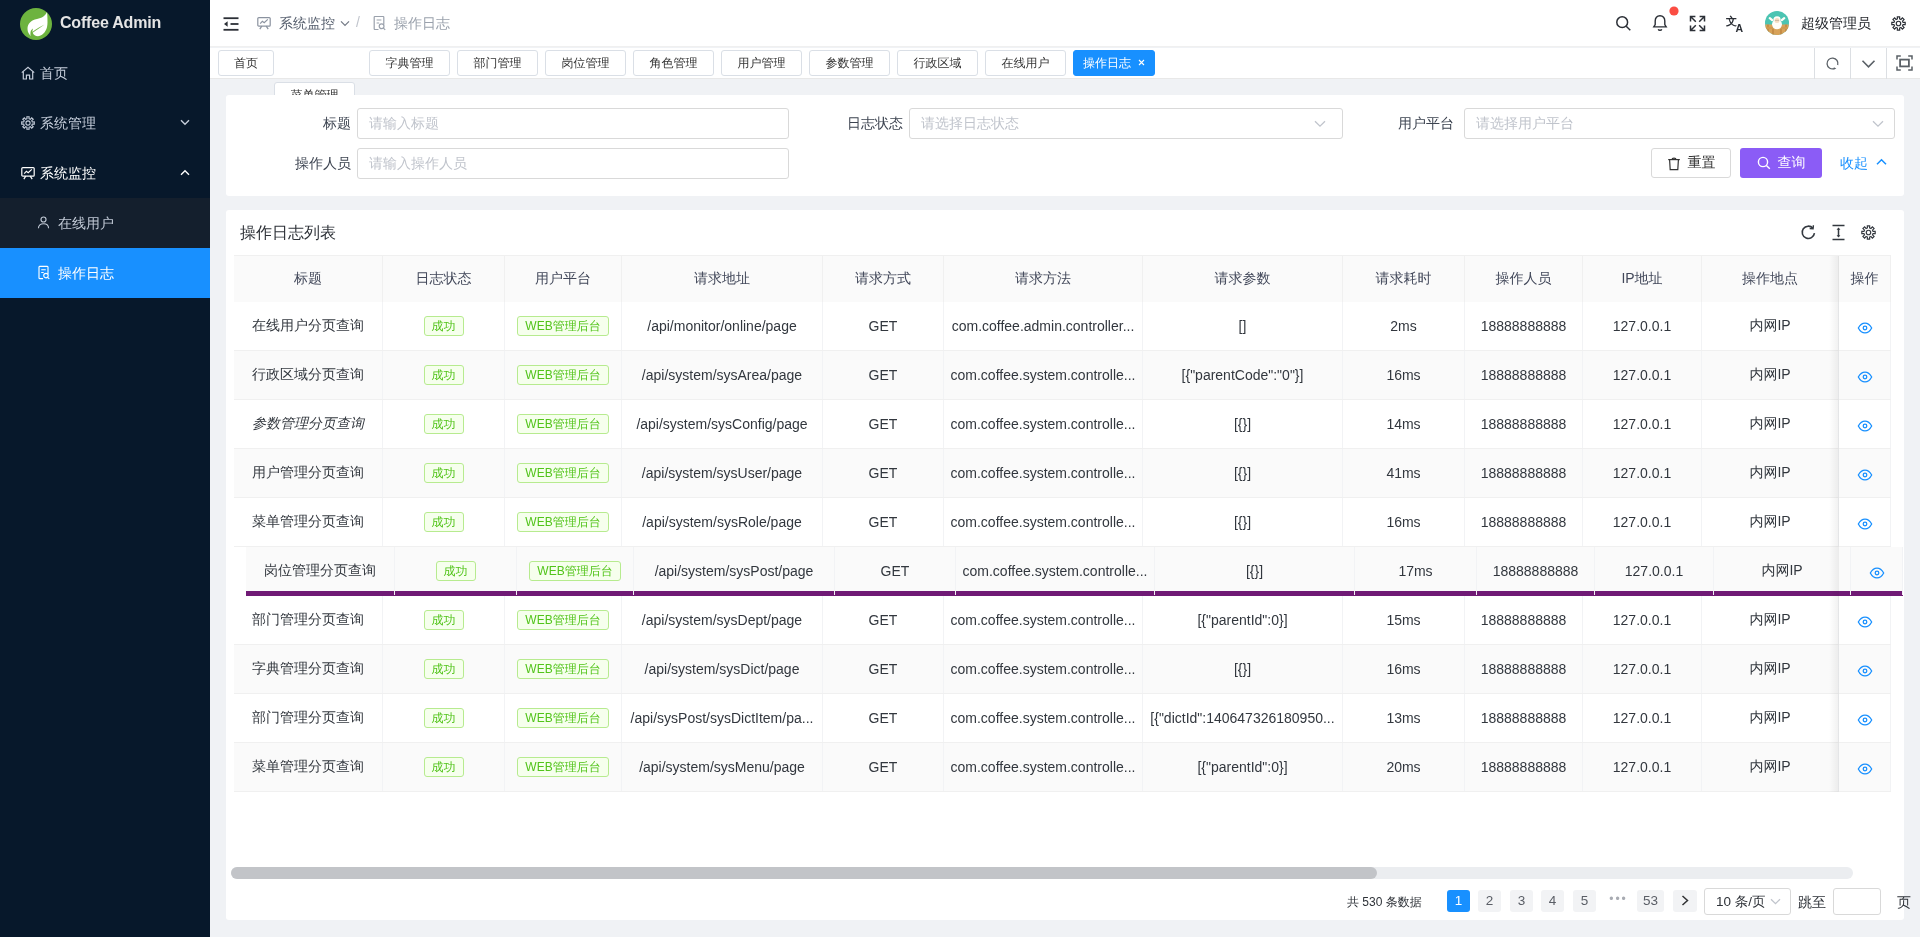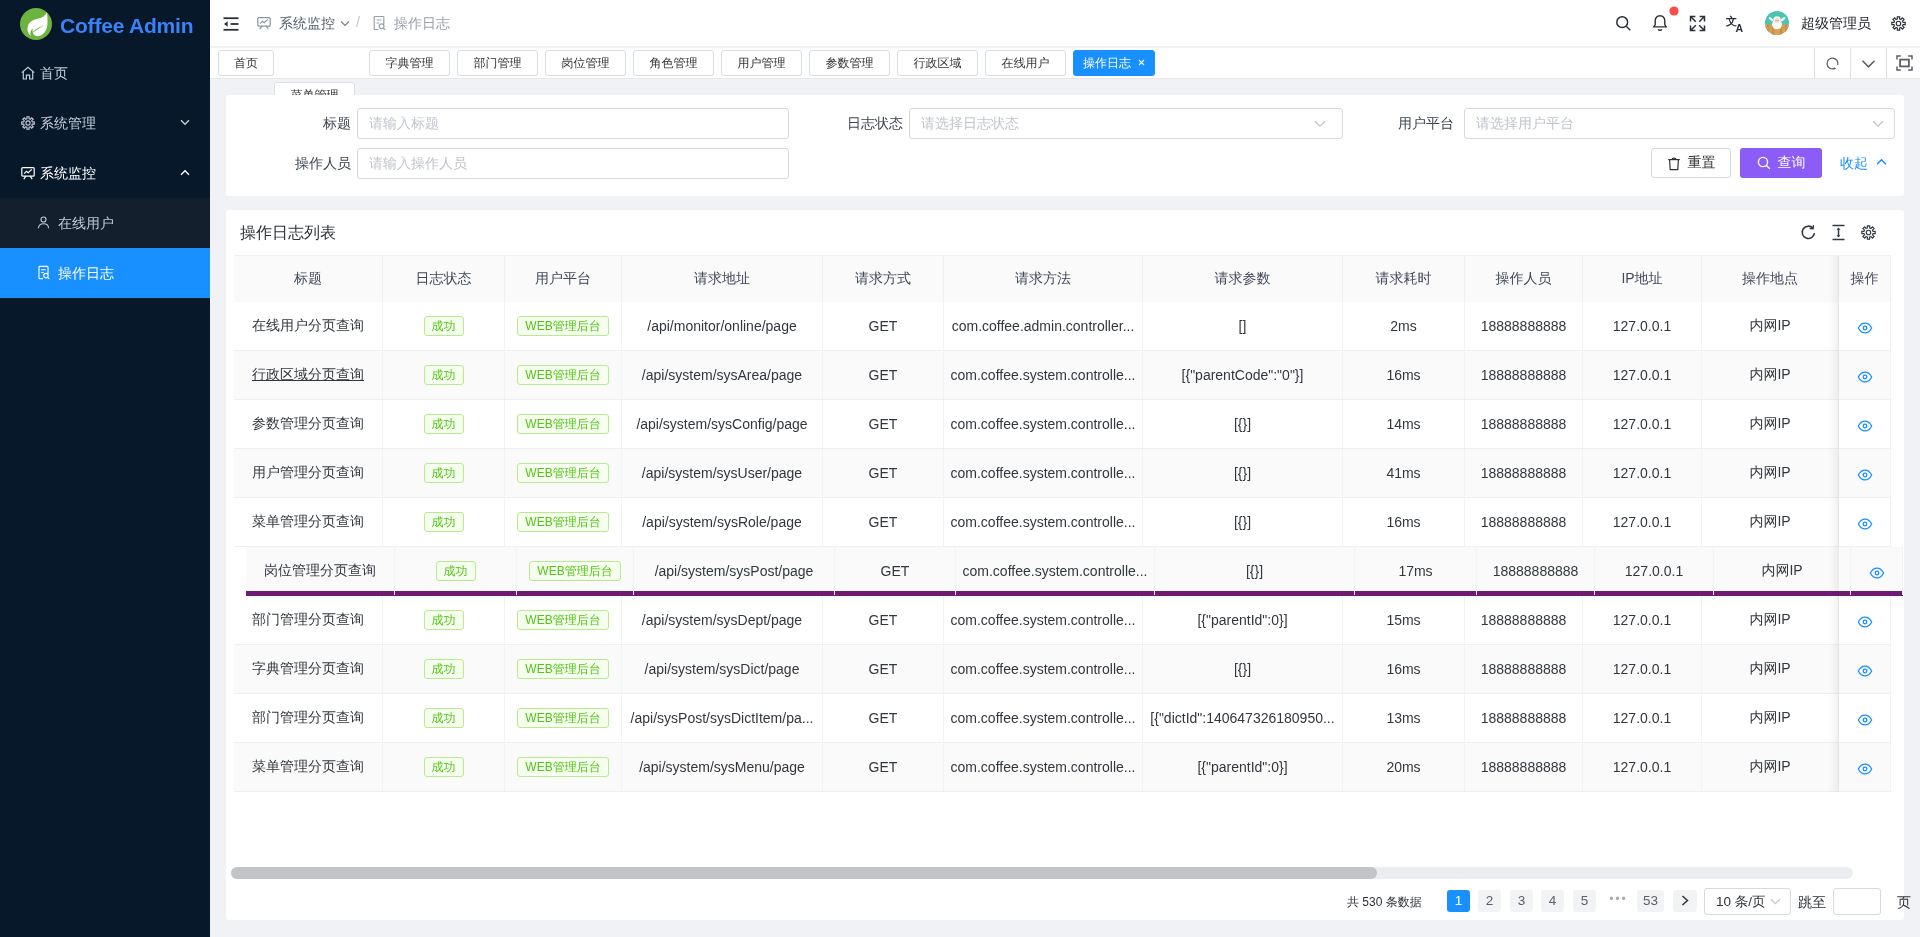--- a/index.html
+++ b/index.html
@@ -42,21 +42,21 @@
 </head>
 <body>
 <div id="page">
   <div id="side">
 
     <svg class="abs" style="left:20px;top:8px;" width="32" height="32" viewBox="0 0 32 32">
       <circle cx="16" cy="16" r="16" fill="#6db33f"></circle>
       <path d="M27 4 C25 8 22 10 17 11 C11 12.2 7.5 15.5 7.5 21 C7.5 24 9 26.5 11 28 C10 25 10.3 22 13 20.5 C11.8 23.5 12.5 26 15 27.5 C16.3 28.3 18.6 28.6 20.5 27.6 C25 25.3 27.5 21 27.5 14.5 C27.5 10.5 27.4 6.5 27 4 Z" fill="#fff"></path>
       <path d="M9.5 27.5 C13 24 18 21.5 24.5 16.5 C20 19 14 21.5 9.5 27.5 Z" fill="#6db33f"></path>
     </svg>
-    <div class="abs" style="left:60px;top:14px;font-size:21px;letter-spacing:-0.2px;font-weight:bold;color:#3b82f6;">Coffee Admin</div>
+    <div class="abs" style="left:60px;top:14px;font-size:16px;letter-spacing:-0.2px;font-weight:bold;color:#e5e5e5;">Coffee Admin</div>
 
     <div class="mi" style="top:48px;">
       <svg class="ic" width="16" height="16" viewBox="0 0 16 16" fill="none" stroke="#c6cedb" stroke-width="1.2">
         <path d="M1.8 7.6 L8 2.2 L14.2 7.6"></path>
         <path d="M3.3 6.6 V14 H6.4 V10.2 H9.6 V14 H12.7 V6.6"></path>
       </svg>
       <div class="tx">首页</div>
     </div>
 
     <div class="mi" style="top:98px;">
@@ -280,21 +280,21 @@
   <div class="td" style="left:1349px;top:0;width:119px;">127.0.0.1</div>
   <div class="td" style="left:1468px;top:0;width:137px;">内网IP</div>
   <div class="td" style="left:1605px;top:0;width:52px;">
           <svg style="margin-top:3px;" width="16" height="12" viewBox="0 0 18 14" fill="none" stroke="#1890ff" stroke-width="1.5">
             <path d="M1.2 7 C3.4 2.9 6 1.3 9 1.3 C12 1.3 14.6 2.9 16.8 7 C14.6 11.1 12 12.7 9 12.7 C6 12.7 3.4 11.1 1.2 7 Z"></path>
             <circle cx="9" cy="7" r="2.1"></circle>
           </svg>
         </div>
   </div>
   <div class="abs" style="left:8px;top:141px;width:1657px;height:49px;background:#fafafa;border-bottom:1px solid #f0f0f0;">
-  <div class="td" style="left:0px;top:0;width:149px;text-decoration:underline;">行政区域分页查询</div>
+  <div class="td" style="left:0px;top:0;width:149px;">行政区域分页查询</div>
   <div class="td" style="left:149px;top:0;width:122px;">
           <span class="tag">成功</span>
         </div>
   <div class="td" style="left:271px;top:0;width:117px;">
           <span class="tag">WEB管理后台</span>
         </div>
   <div class="td" style="left:388px;top:0;width:201px;text-align:right;">/api/system/sysArea/page</div>
   <div class="td" style="left:589px;top:0;width:121px;">GET</div>
   <div class="td" style="left:710px;top:0;width:199px;">com.coffee.system.controlle...</div>
   <div class="td" style="left:909px;top:0;width:200px;">[{"parentCode":"0"}]</div>
@@ -303,21 +303,21 @@
   <div class="td" style="left:1349px;top:0;width:119px;">127.0.0.1</div>
   <div class="td" style="left:1468px;top:0;width:137px;">内网IP</div>
   <div class="td" style="left:1605px;top:0;width:52px;">
           <svg style="margin-top:3px;" width="16" height="12" viewBox="0 0 18 14" fill="none" stroke="#1890ff" stroke-width="1.5">
             <path d="M1.2 7 C3.4 2.9 6 1.3 9 1.3 C12 1.3 14.6 2.9 16.8 7 C14.6 11.1 12 12.7 9 12.7 C6 12.7 3.4 11.1 1.2 7 Z"></path>
             <circle cx="9" cy="7" r="2.1"></circle>
           </svg>
         </div>
   </div>
   <div class="abs" style="left:8px;top:190px;width:1657px;height:49px;background:#fff;border-bottom:1px solid #f0f0f0;">
-  <div class="td" style="left:0px;top:0;width:149px;">参数管理分页查询</div>
+  <div class="td" style="left:0px;top:0;width:149px;font-style:italic;">参数管理分页查询</div>
   <div class="td" style="left:149px;top:0;width:122px;">
           <span class="tag">成功</span>
         </div>
   <div class="td" style="left:271px;top:0;width:117px;">
           <span class="tag">WEB管理后台</span>
         </div>
   <div class="td" style="left:388px;top:0;width:201px;">/api/system/sysConfig/page</div>
   <div class="td" style="left:589px;top:0;width:121px;">GET</div>
   <div class="td" style="left:710px;top:0;width:199px;">com.coffee.system.controlle...</div>
   <div class="td" style="left:909px;top:0;width:200px;">[{}]</div>

